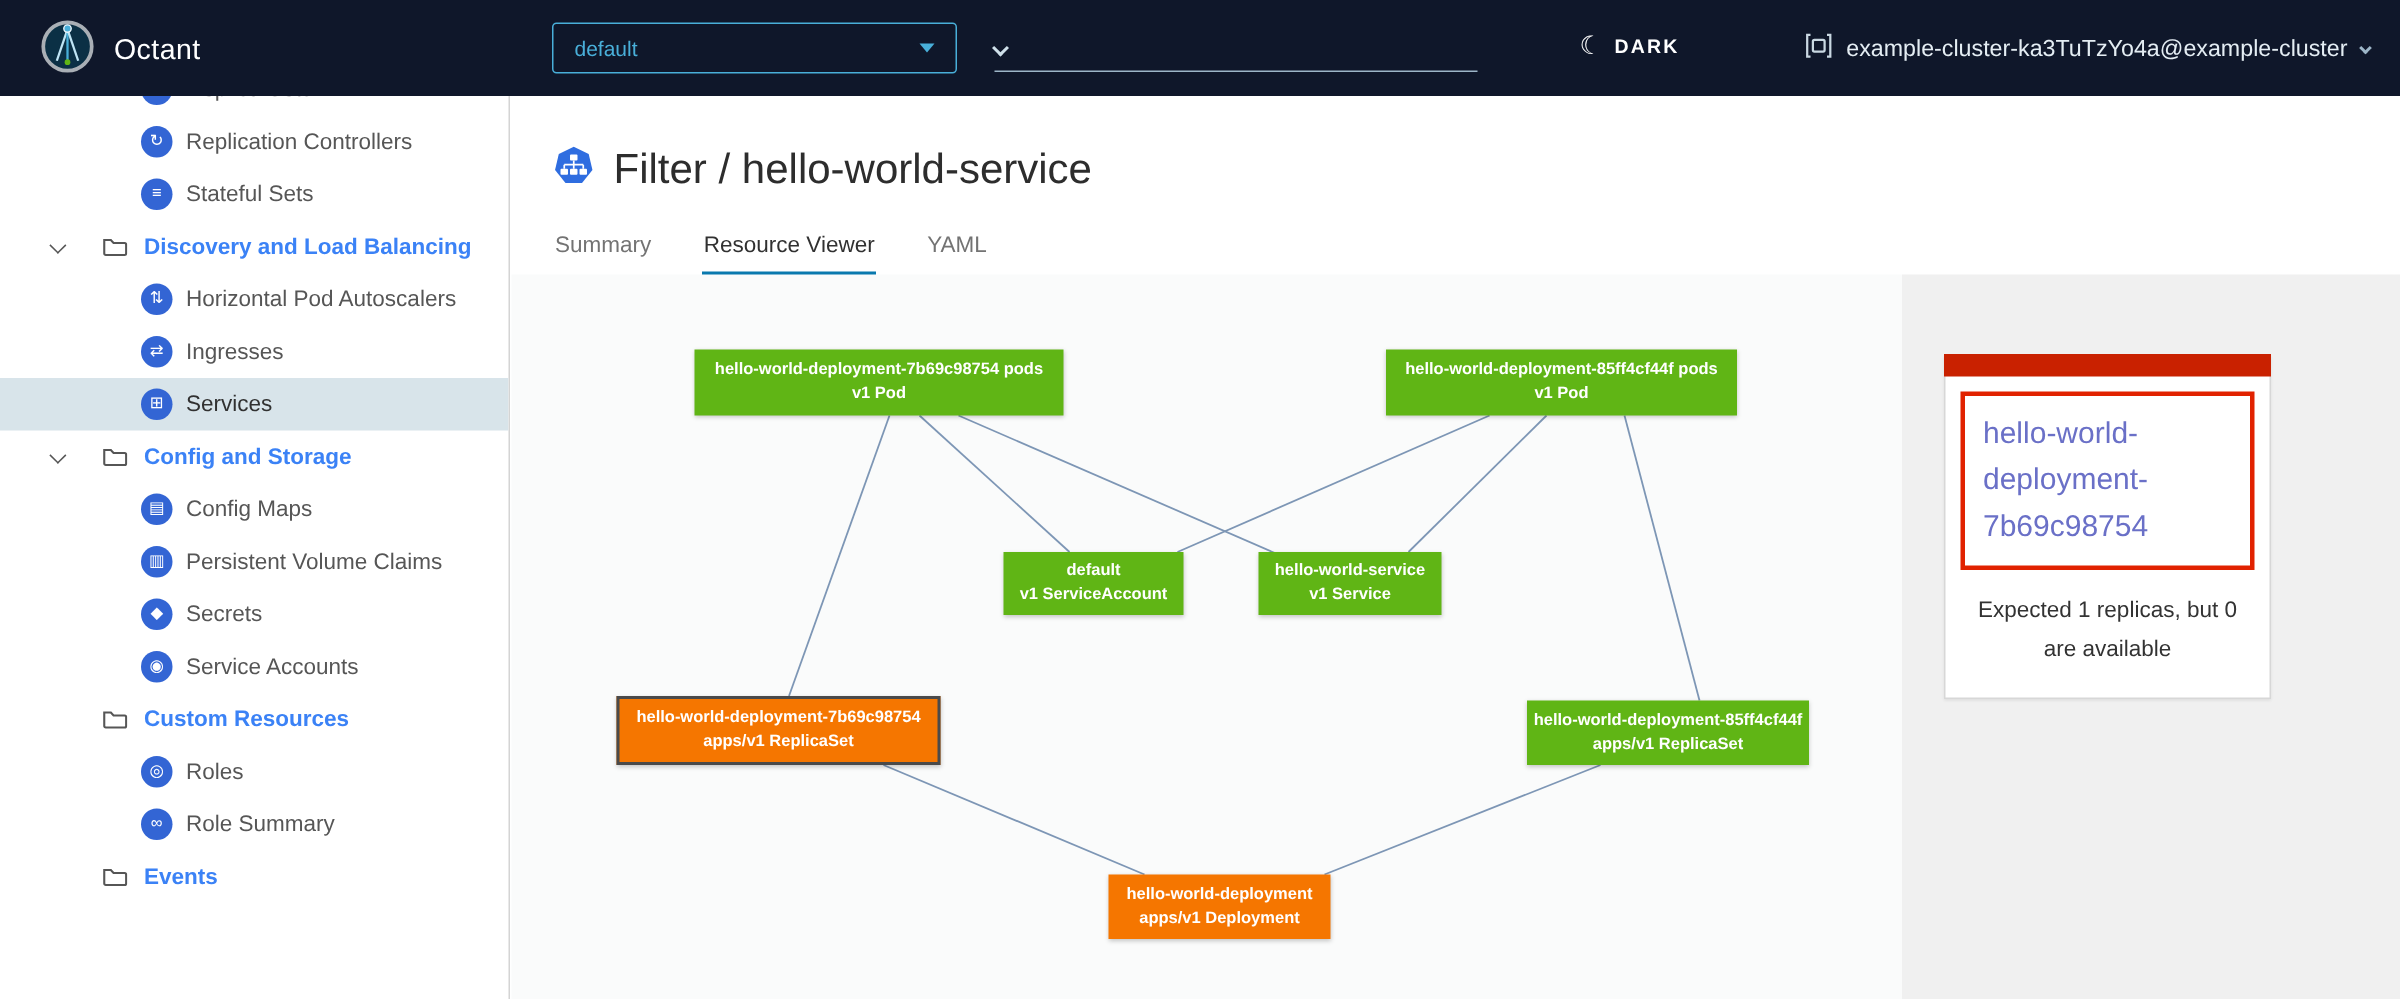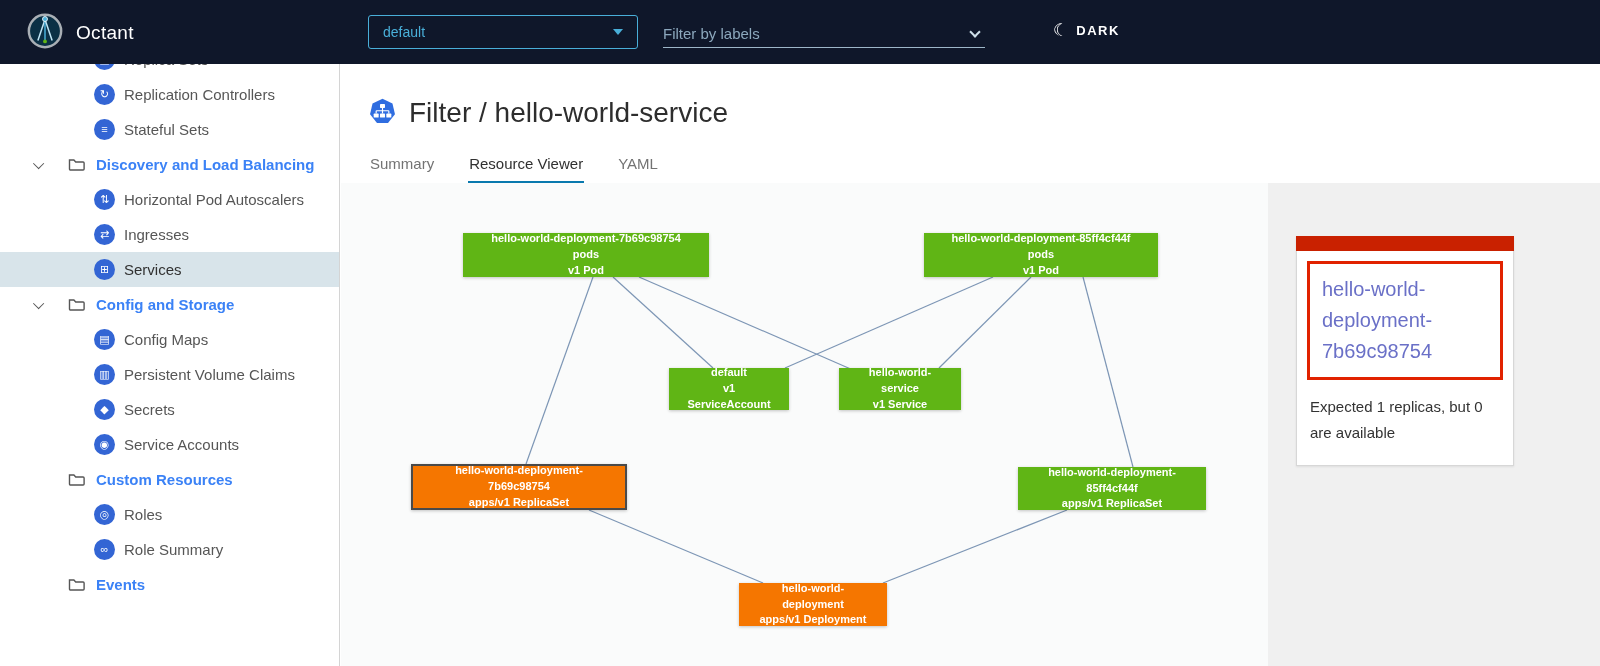--- a/index.html
+++ b/index.html
@@ -63,35 +63,35 @@
     border-bottom:3px solid transparent; }
   .tab.active { color:#313131; font-weight:500; border-bottom-color:#0979ae; }
 
   
   .graph-area { position:absolute; left:0; top:119px; width:927px; bottom:0;
     background:#fafbfb; }
   .graph-edges { position:absolute; left:0; top:0; }
   .gnode { position:absolute; color:#fff; font-size:11px; font-weight:700;
     text-align:center; display:flex; flex-direction:column; justify-content:center;
     line-height:1.45; box-shadow:0 1px 3px rgba(0,0,0,.22); cursor:pointer;
-    padding:2px 15px; }
+    padding:2px 0; }
   .gnode.ok { background:#60b515; }
   .gnode.warning { background:#f57600; }
   .gnode.sel { border:2px solid #4a4a4a; }
 
   
   .detail-panel { position:absolute; left:927px; top:119px; right:0; bottom:0;
     background:#f0f0f0; }
   .dcard { position:absolute; left:28px; top:53px; width:218px; background:#fff;
     border:1px solid #d7d7d7; box-shadow:0 1px 2px rgba(0,0,0,.08); }
   .dcard-statusbar { height:15px; margin:-1px -1px 0; }
   .dcard-linkbox { margin:10px; border:3px solid #e12200; padding:10px 12px; }
   .dcard-link { color:#6a70c7; font-size:20px; line-height:1.55;
     overflow-wrap:break-word; cursor:pointer; }
-  .dcard-msg { padding:4px 13px 18px; font-size:15px; line-height:1.75; color:#333; }
+  .dcard-msg { padding:4px 13px 18px; font-size:15px; line-height:1.75; color:#333;text-align:center; }
 </style>
 </head>
 <body>
 
 <div class="header">
   <div class="brand">
     <span>
       <svg width="38" height="38" viewBox="0 0 40 40">
         <circle cx="20" cy="20" r="17" fill="#0b3045" stroke="#a9afb5" stroke-width="2.6"></circle>
         <line x1="20" y1="8" x2="12.5" y2="30" stroke="#bfe5f5" stroke-width="1.6"></line>
@@ -103,29 +103,38 @@
     </span>
     <span class="brand-name">Octant</span>
   </div>
 
   <div class="ns-select">
     <span class="ns-value">default</span>
     <span class="ns-caret"></span>
   </div>
 
   <div class="filter-wrap">
-    <input class="filter-input" placeholder="Filter by labels" style="">
     <span class="chev" style="margin:-3px 6px 0 0"></span>
   </div>
 
   <div class="theme-toggle">
     <span class="moon">☾</span>
     <span class="theme-label">DARK</span>
   </div>
 
+  <div class="cluster-sel">
+    <span>
+      <svg width="19" height="19" viewBox="0 0 19 19">
+        <path d="M4 2.2 H1.8 V16.8 H4 M15 2.2 H17.2 V16.8 H15" fill="none" stroke="#c9d8e2" stroke-width="1.5"></path>
+        <rect x="5.6" y="5.6" width="7.8" height="7.8" rx="1" fill="none" stroke="#c9d8e2" stroke-width="1.5"></rect>
+      </svg>
+    </span>
+    <span class="cluster-label">example-cluster-ka3TuTzYo4a@example-cluster</span>
+    <span class="chev small" style="margin-top:-3px"></span>
+  </div>
 </div>
 
 <div class="sidebar">
   <div class="side-list" id="side-list">
       <div class="srow resource">
         <span class="sicon">▣</span>
         <span class="slabel">Replica Sets</span>
       </div>
       <div class="srow resource">
         <span class="sicon">↻</span>

